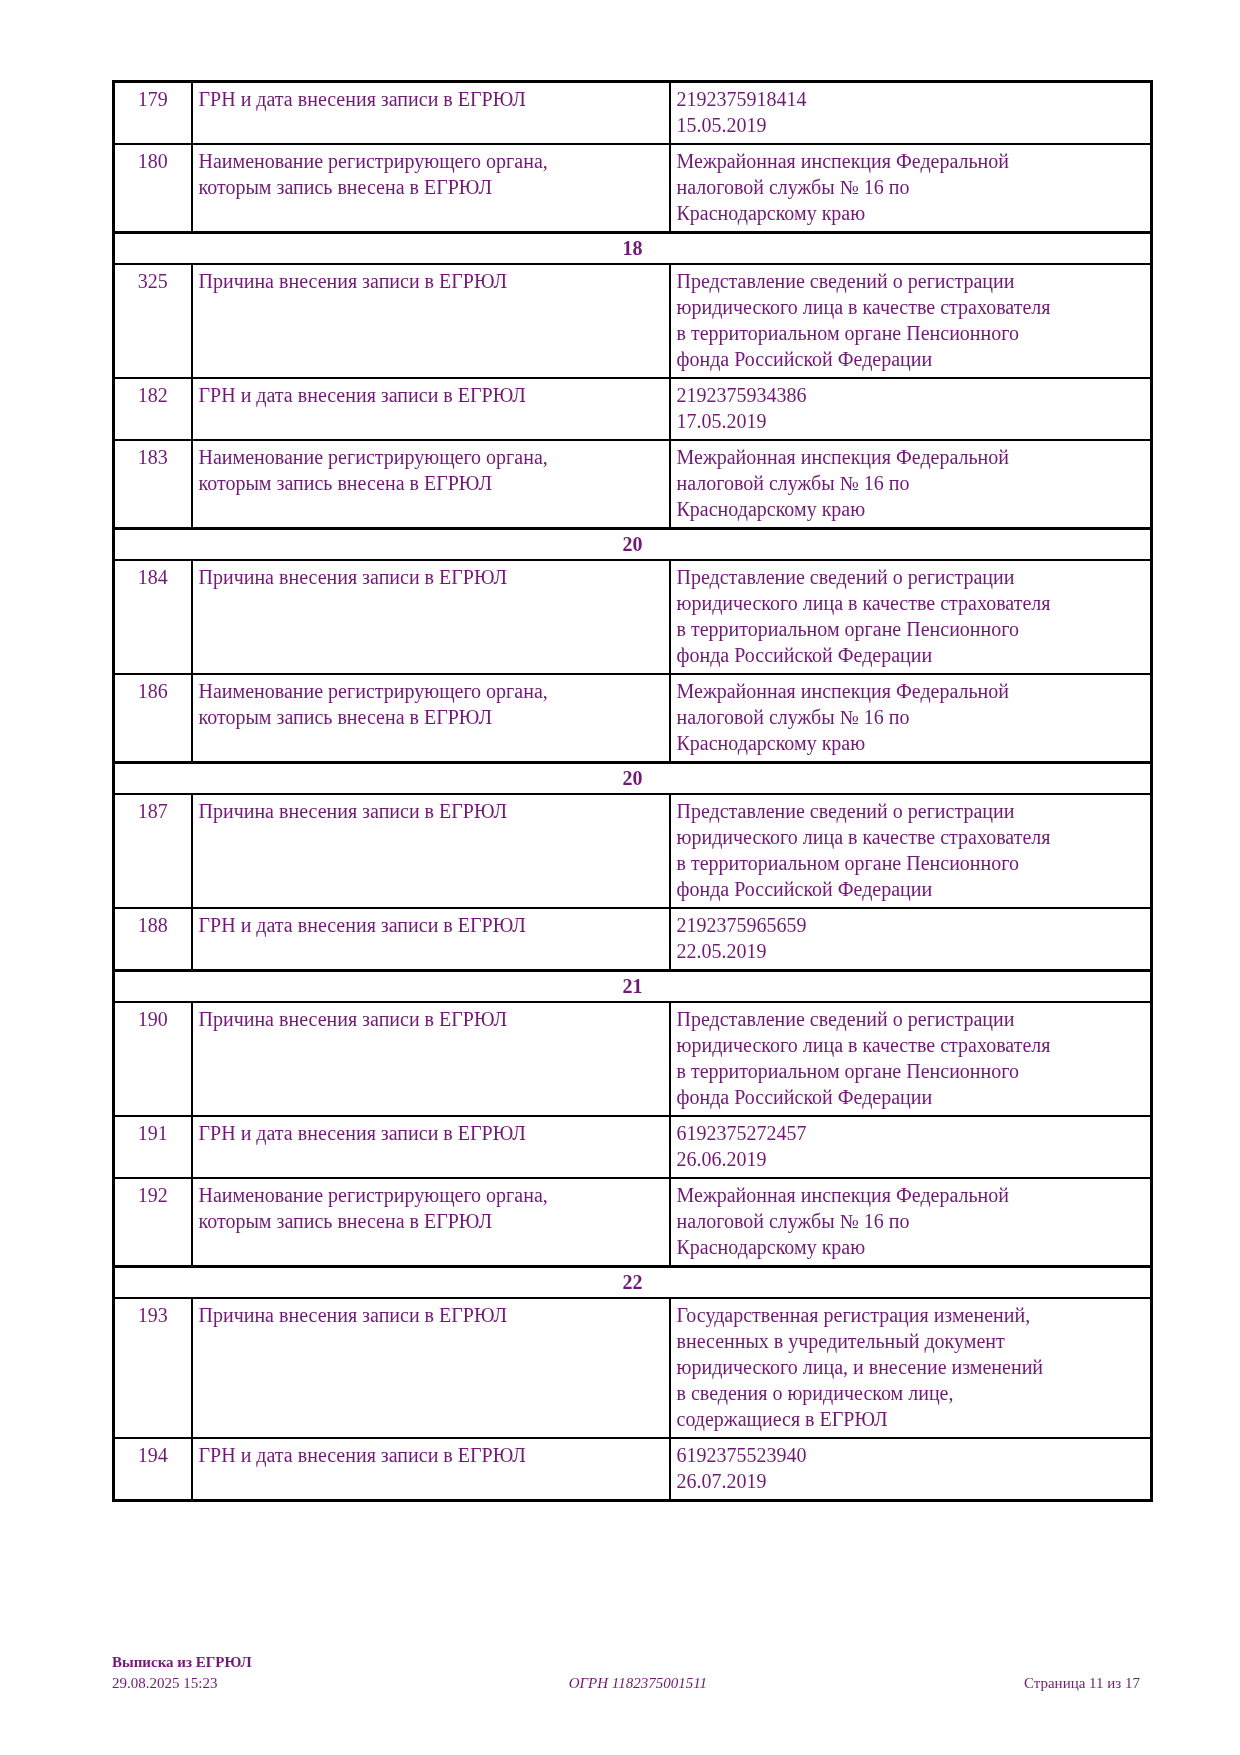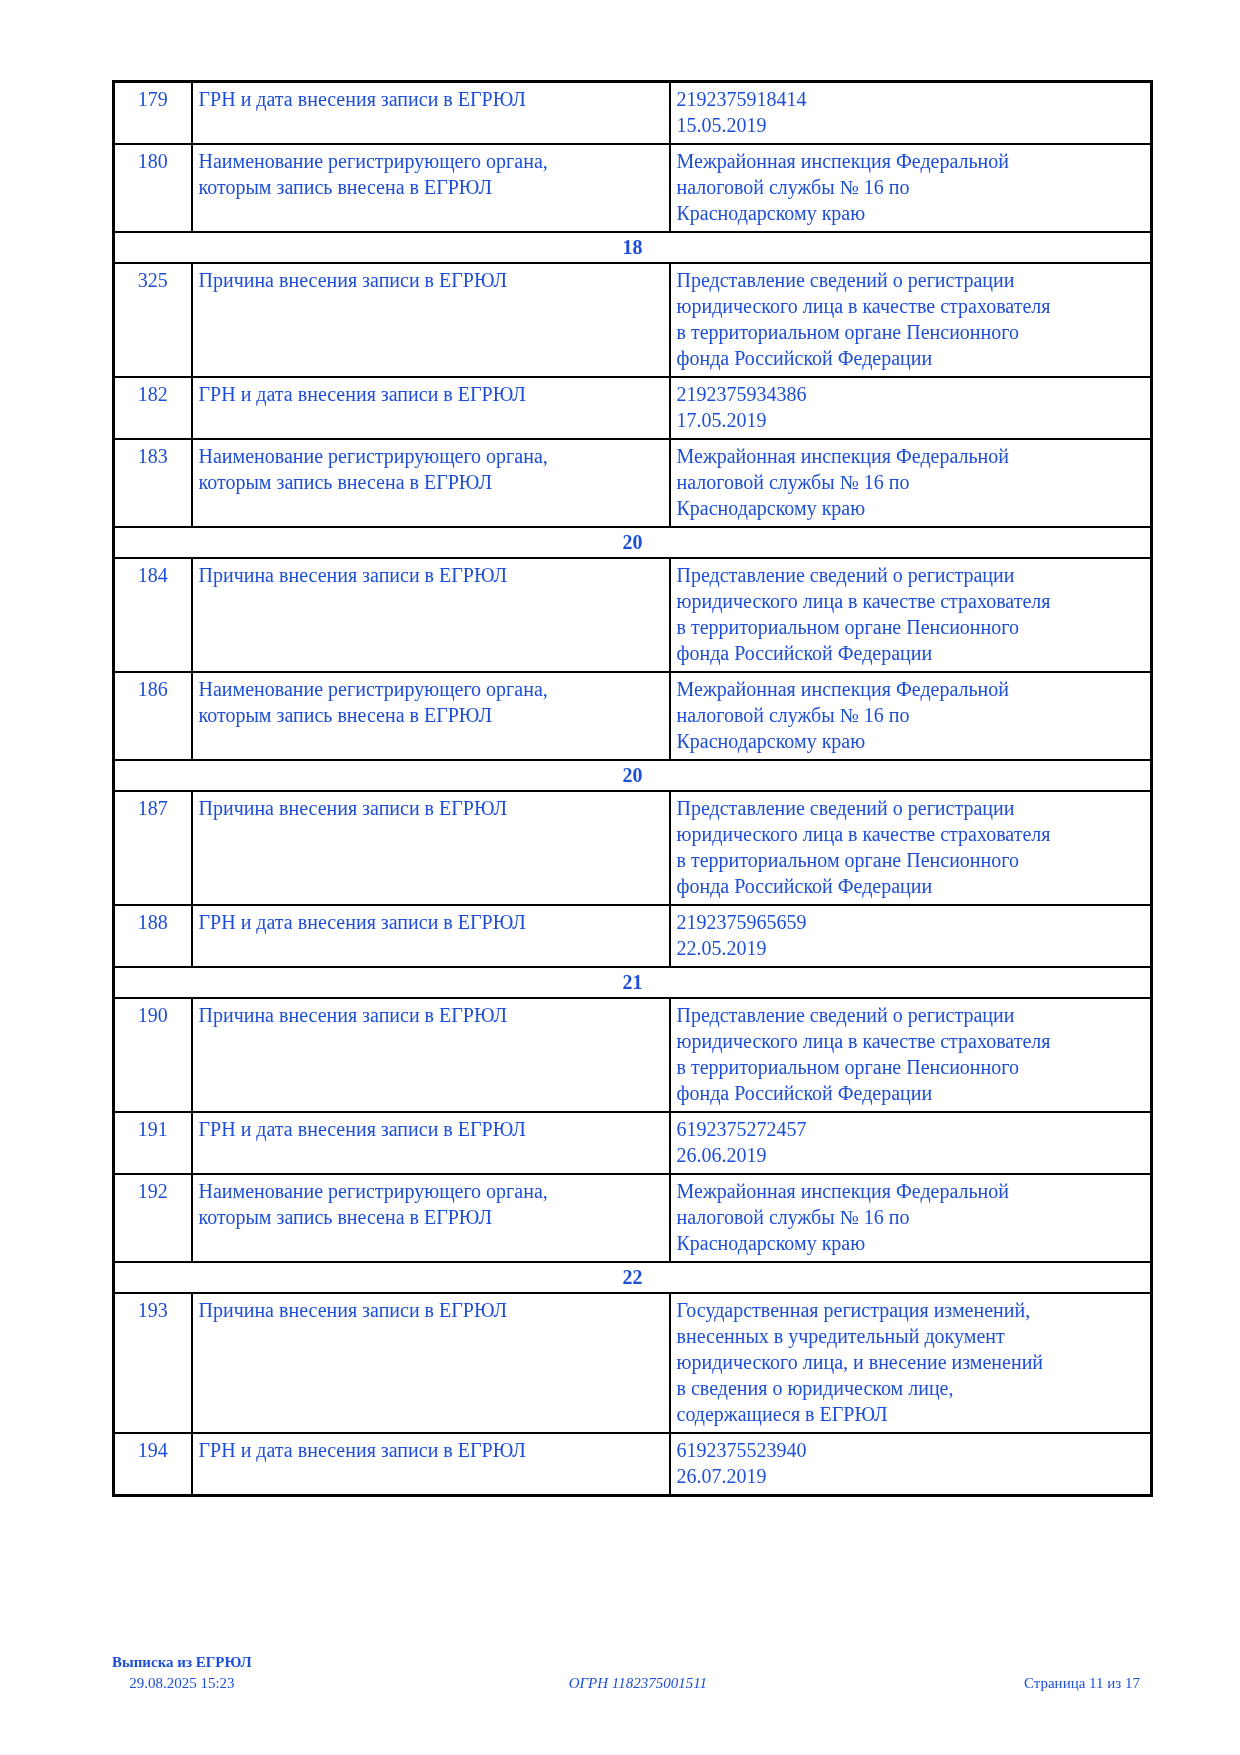--- a/index.html
+++ b/index.html
@@ -6,21 +6,21 @@
     margin: 0;
     padding: 0;
     background: #ffffff;
   }
   .page {
     position: relative;
     width: 1240px;
     height: 1755px;
     background: #ffffff;
     font-family: "Liberation Serif", "DejaVu Serif", serif;
-    color: #1d4ed8;
+    color: #701a75;
     overflow: hidden;
   }
   table.registry {
     position: absolute;
     top: 80px;
     left: 112px;
     width: 1038px;
     border-collapse: collapse;
     table-layout: fixed;
     border: 3px solid #000000;
@@ -35,37 +35,37 @@
   }
   td.num {
     text-align: center;
     padding-left: 2px;
     padding-right: 2px;
   }
   td.label, td.value {
     white-space: pre-line;
   }
   tr.section td {
-    border-top: 1px solid #000000;
+    border-top: 3px solid #000000;
     text-align: center;
     font-weight: bold;
     padding: 1px 0 2px 0;
   }
   .footer {
     position: absolute;
     top: 1652px;
     left: 112px;
     right: 100px;
     display: flex;
     justify-content: space-between;
     align-items: flex-end;
     font-size: 15px;
     line-height: 21px;
   }
-  .footer .left-block { text-align: center; }
+  .footer .left-block { text-align: left; }
   .footer .doc-title { font-weight: bold; }
   .footer .center-block { text-align: center; flex: 1; font-style: italic; }
   .footer .right-block { text-align: center; white-space: nowrap; }
 </style>
 </head>
 <body>
 
 <div class="page">
 
   <table class="registry">

